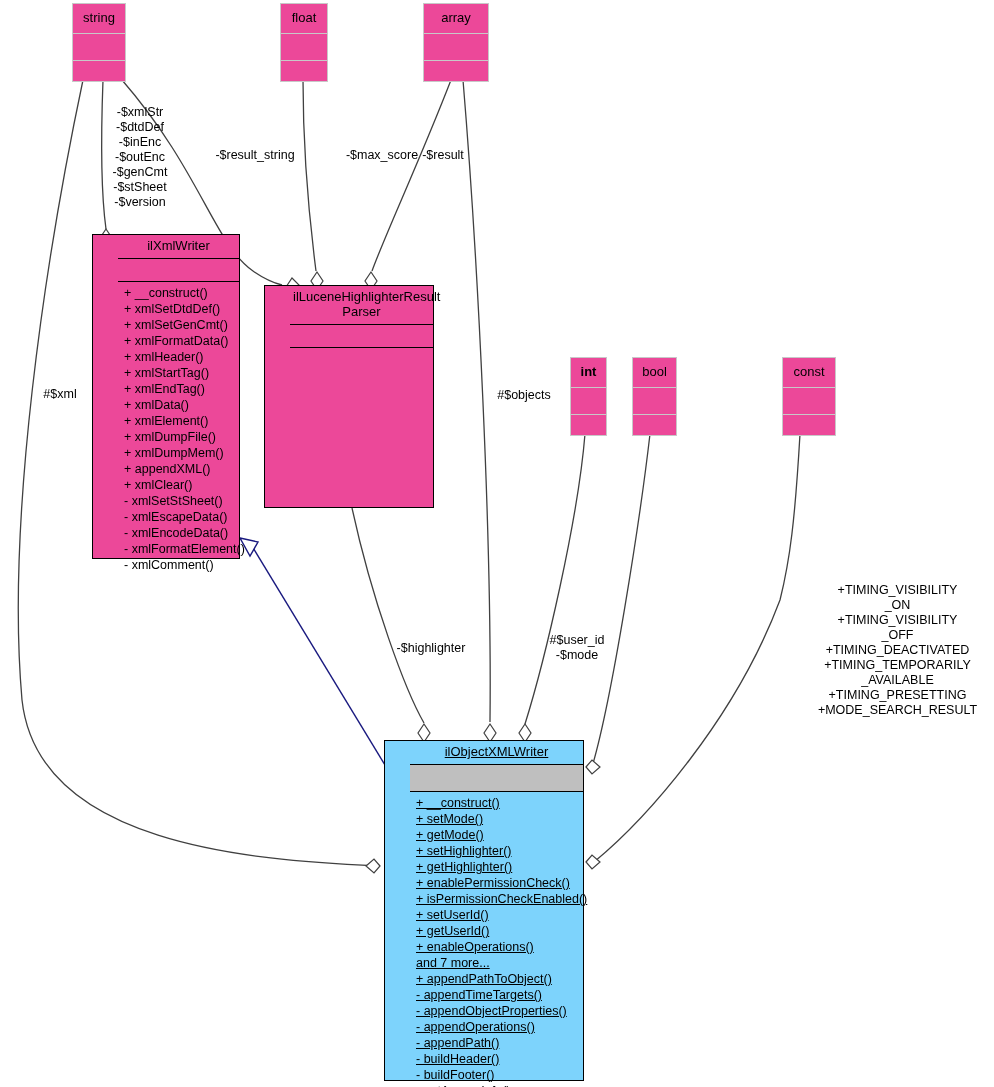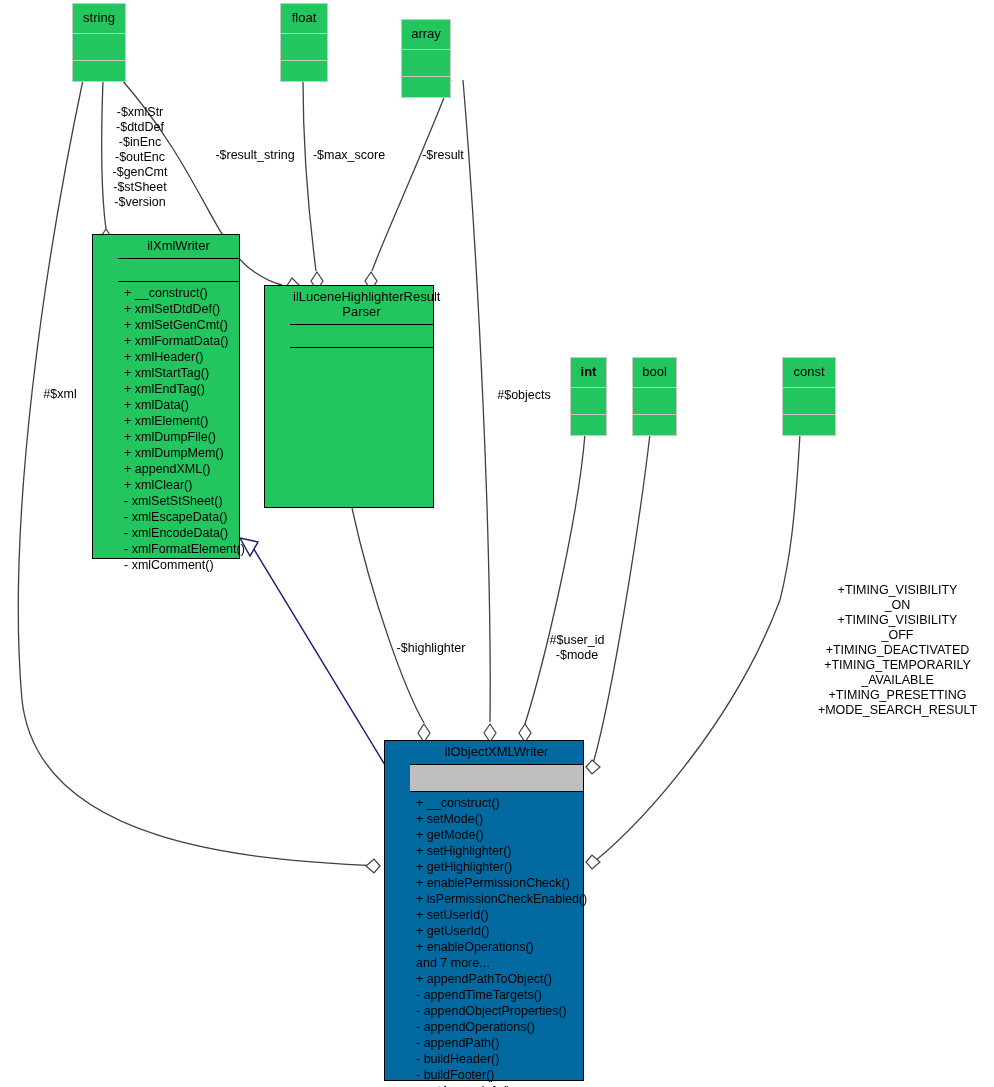--- a/index.html
+++ b/index.html
@@ -2,37 +2,37 @@
 <html><head>
 <meta charset="utf-8">
 <style>
   html,body{margin:0;padding:0;background:#ffffff;}
   body{width:994px;height:1087px;position:relative;overflow:hidden;
        font-family:"Liberation Sans","DejaVu Sans",sans-serif;color:#000;}
   #canvas{position:absolute;left:0;top:0;width:994px;height:1087px;}
   svg.edges{position:absolute;left:0;top:0;width:994px;height:1087px;pointer-events:none;}
 
   
-  .node{position:absolute;box-sizing:border-box;background:#22c55e;}
+  .node{position:absolute;box-sizing:border-box;background:#ec4899;}
   .node .nm{font-size:13px;text-align:center;line-height:1.15;padding:4px 3px;}
   .node .mem{font-size:12.5px;line-height:16px;padding:3px 4px 4px 6px;white-space:pre;}
 
   
   .stub{border:1px solid #c8c8c8;}
   .stub .nm{border-bottom:1px solid #c8c8c8;height:29px;display:flex;align-items:center;justify-content:center;padding:0;}
   .stub .r2{height:26px;border-bottom:1px solid #c8c8c8;}
   .stub .r3{height:22px;}
 
   
   .cls{border:1px solid #000;padding-left:25px;}
   .cls .nm{border-bottom:1px solid #000;}
   .cls .attrs{height:22px;border-bottom:1px solid #000;}
   .cls .ops{border-top:0;}
 
-  .filled{background:#0369a1;}
+  .filled{background:#7dd3fc;text-decoration:underline;}
   .filled .nm{border-bottom:1px solid #000;}
   .filled .attrs{height:26px;border-bottom:1px solid #000;background:#bfbfbf;}
 
   
   .elabel{position:absolute;font-size:12.5px;line-height:15px;white-space:pre;}
   .c{text-align:center;}
 </style>
 </head>
 <body>
 
@@ -86,21 +86,21 @@
     <div class="r2"></div>
     <div class="r3"></div>
   </div>
 
   <div class="node stub" style="left:280px;top:3px;width:48px;height:79px;">
     <div class="nm">float</div>
     <div class="r2"></div>
     <div class="r3"></div>
   </div>
 
-  <div class="node stub" style="left:401px;top:3px;width:50px;height:79px;margin-top:16px;">
+  <div class="node stub" style="left:423px;top:3px;width:66px;height:79px;">
     <div class="nm">array</div>
     <div class="r2"></div>
     <div class="r3"></div>
   </div>
 
   <div class="node stub" style="left:570px;top:357px;width:37px;height:79px;font-weight:bold;">
     <div class="nm">int</div>
     <div class="r2"></div>
     <div class="r3"></div>
   </div>
@@ -173,21 +173,21 @@
   <div class="elabel c" style="left:95px;top:105px;width:90px;">-$xmlStr
 -$dtdDef
 -$inEnc
 -$outEnc
 -$genCmt
 -$stSheet
 -$version</div>
 
   <div class="elabel c" style="left:207px;top:148px;width:96px;">-$result_string</div>
 
-  <div class="elabel c" style="left:306px;top:148px;width:86px;">-$max_score</div>
+  <div class="elabel c" style="left:306px;top:148px;width:86px;padding-left:33px;">-$max_score</div>
 
   <div class="elabel c" style="left:413px;top:148px;width:60px;">-$result</div>
 
   <div class="elabel c" style="left:33px;top:387px;width:54px;">#$xml</div>
 
   <div class="elabel c" style="left:489px;top:388px;width:70px;">#$objects</div>
 
   <div class="elabel c" style="left:388px;top:641px;width:86px;">-$highlighter</div>
 
   <div class="elabel c" style="left:543px;top:633px;width:68px;">#$user_id

